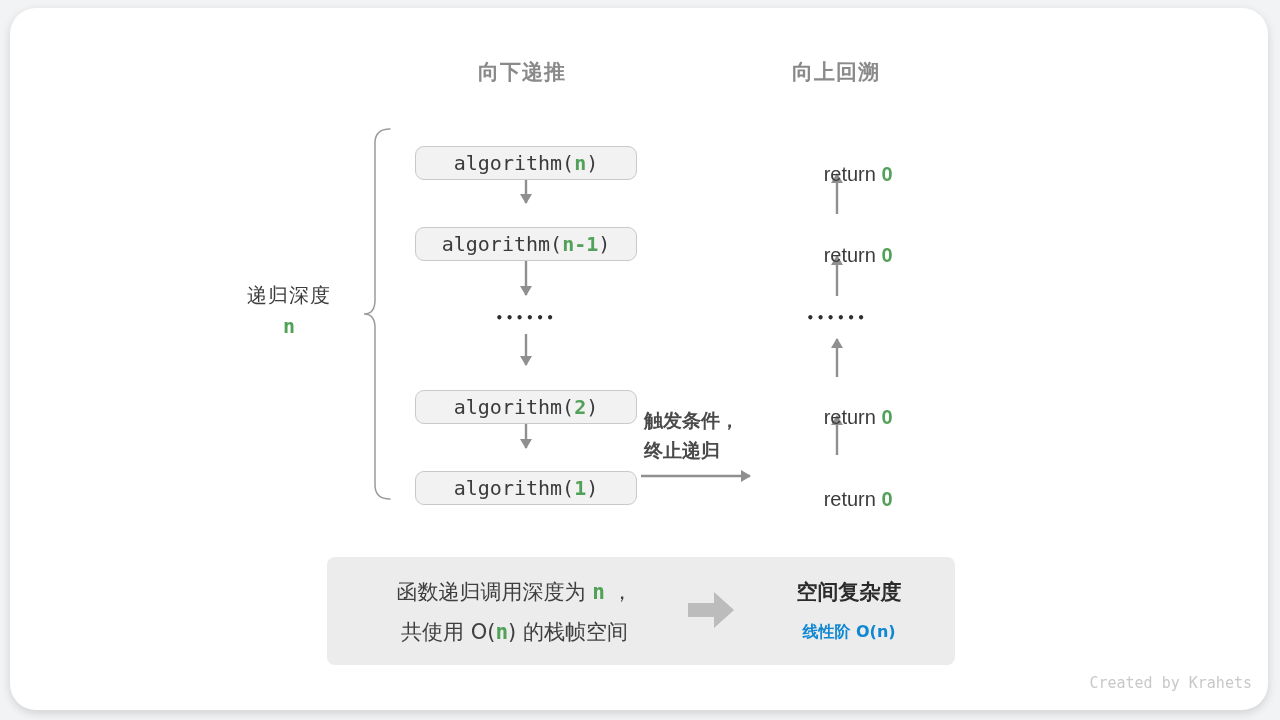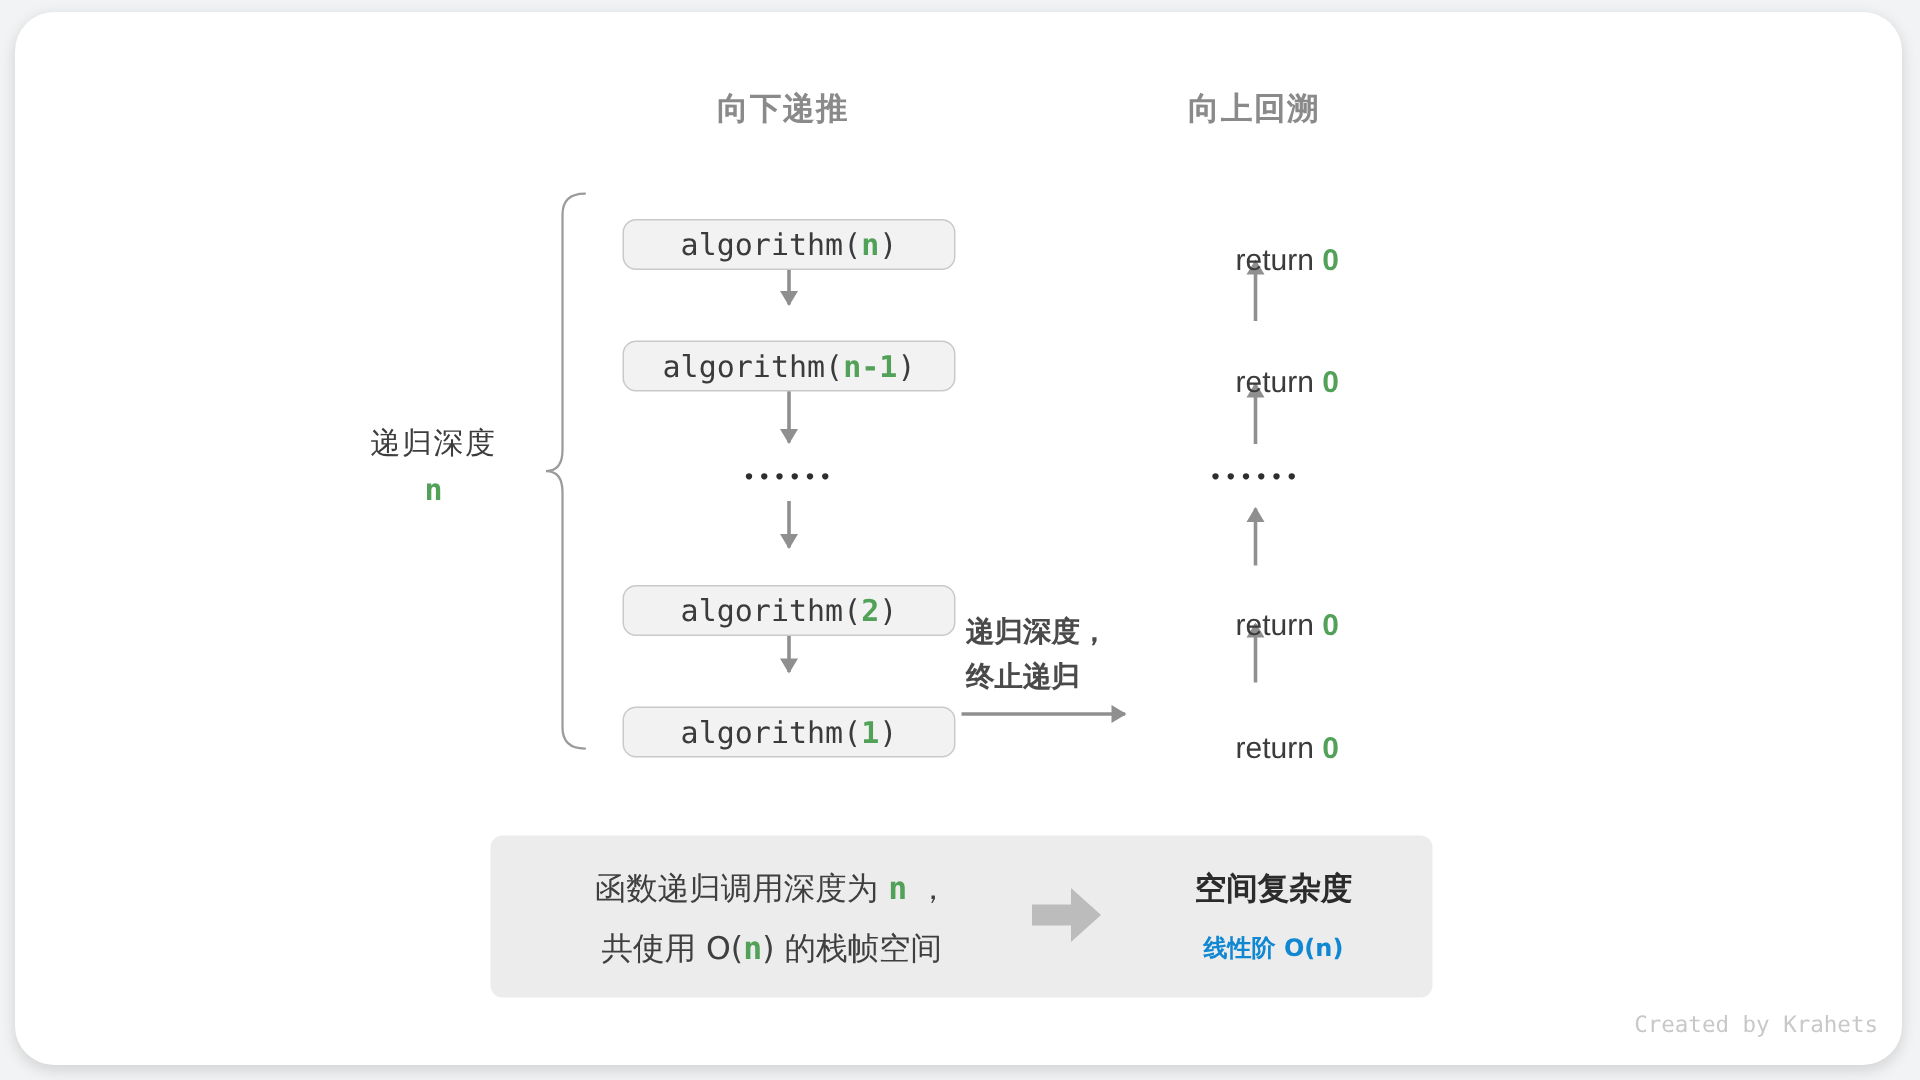--- a/index.html
+++ b/index.html
@@ -146,21 +146,21 @@
     <span>return </span><span class="g">0</span>
   </div>
   <div class="abs dots" style="left:777px;top:311px;">••••••</div>
   <div class="abs retrow" style="top:383px;">
     <span>return </span><span class="g">0</span>
   </div>
   <div class="abs retrow" style="top:465px;">
     <span>return </span><span class="g">0</span>
   </div>
 
-  <div class="abs trigger" style="top:408px;">递归深度，</div>
+  <div class="abs trigger" style="top:408px;">触发条件，</div>
   <div class="abs trigger" style="top:438px;">终止递归</div>
 
   <div class="abs summary-box"></div>
   <div class="abs summary-left">
     <div><span>函数递归调用深度为 </span><span class="g mono">n</span><span> ，</span></div>
     <div><span>共使用 O(</span><span class="g mono">n</span><span>) 的栈帧空间</span></div>
   </div>
   <svg class="abs" style="left:688px;top:592px;" width="46" height="36" viewBox="0 0 46 36">
     <polygon points="0,11 26,11 26,0 46,18 26,36 26,25 0,25" fill="#bcbcbc"></polygon>
   </svg>

